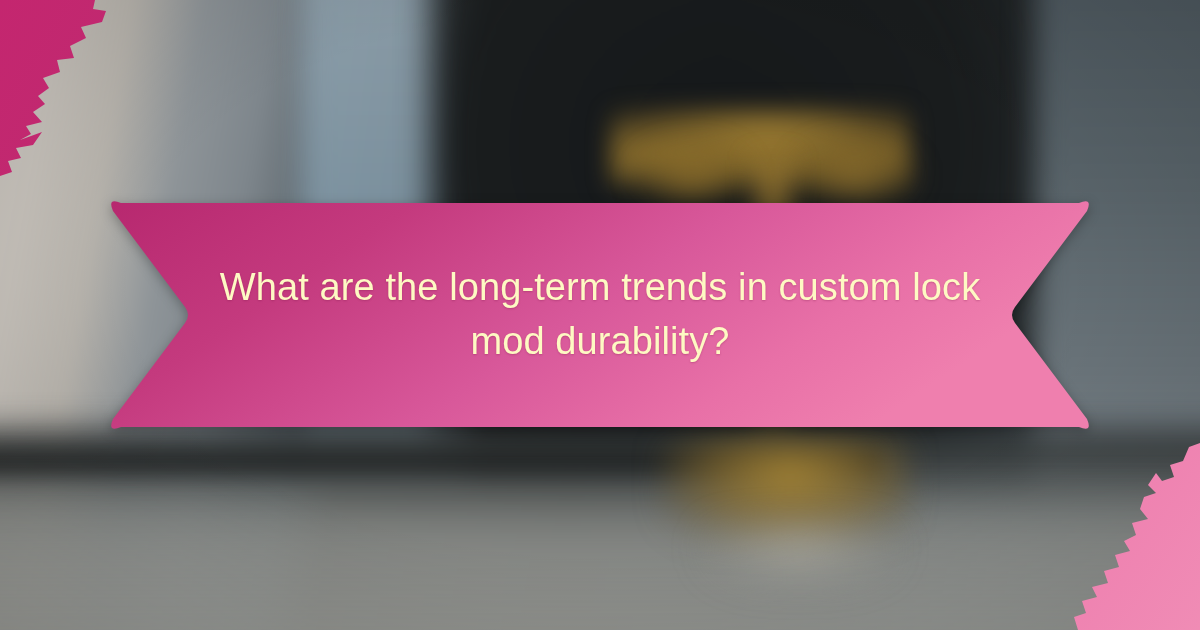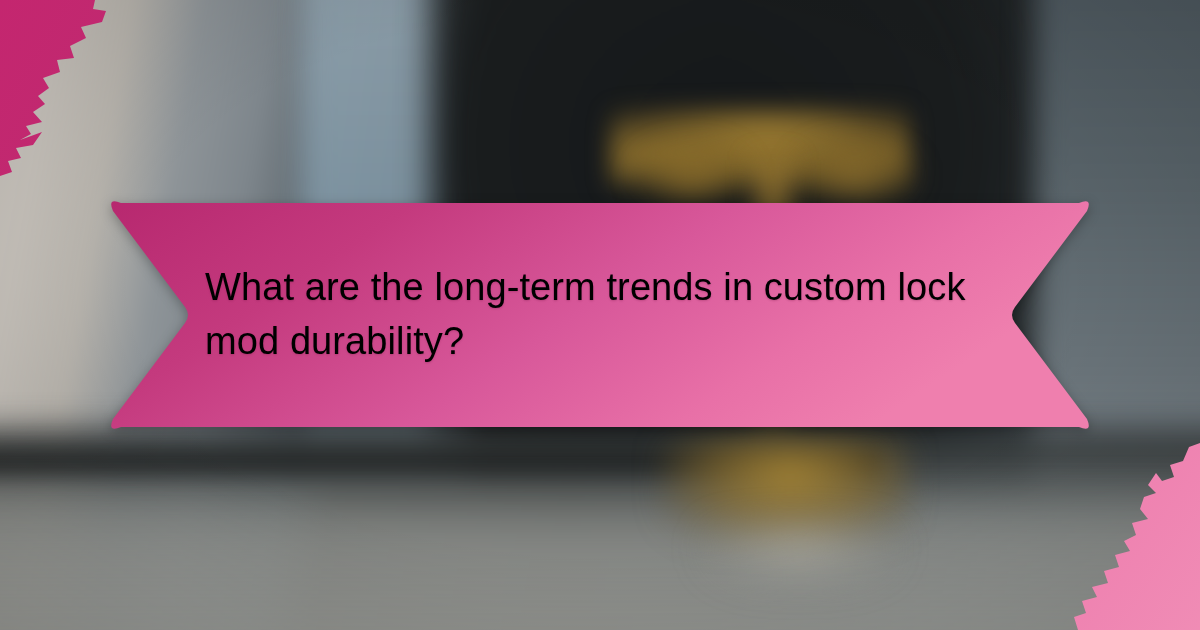--- a/index.html
+++ b/index.html
@@ -234,25 +234,26 @@
     height: 236px;
     display: flex;
     align-items: center;
     justify-content: center;
     padding: 0 80px;
     box-sizing: border-box;
   }
 
   .banner-title {
     margin: 0;
-    color: #000000;
+    color: #fef9c3;
     font-family: "Liberation Sans", sans-serif;
     font-size: 38px;
     font-weight: 400;
     line-height: 1.42;
+    text-align: center;
     letter-spacing: 0.1px;
     max-width: 790px;
     text-shadow: 0 1px 2px rgba(120,20,70,0.28);
   }
 </style>
 </head>
 <body>
 
 <div class="stage">
 

